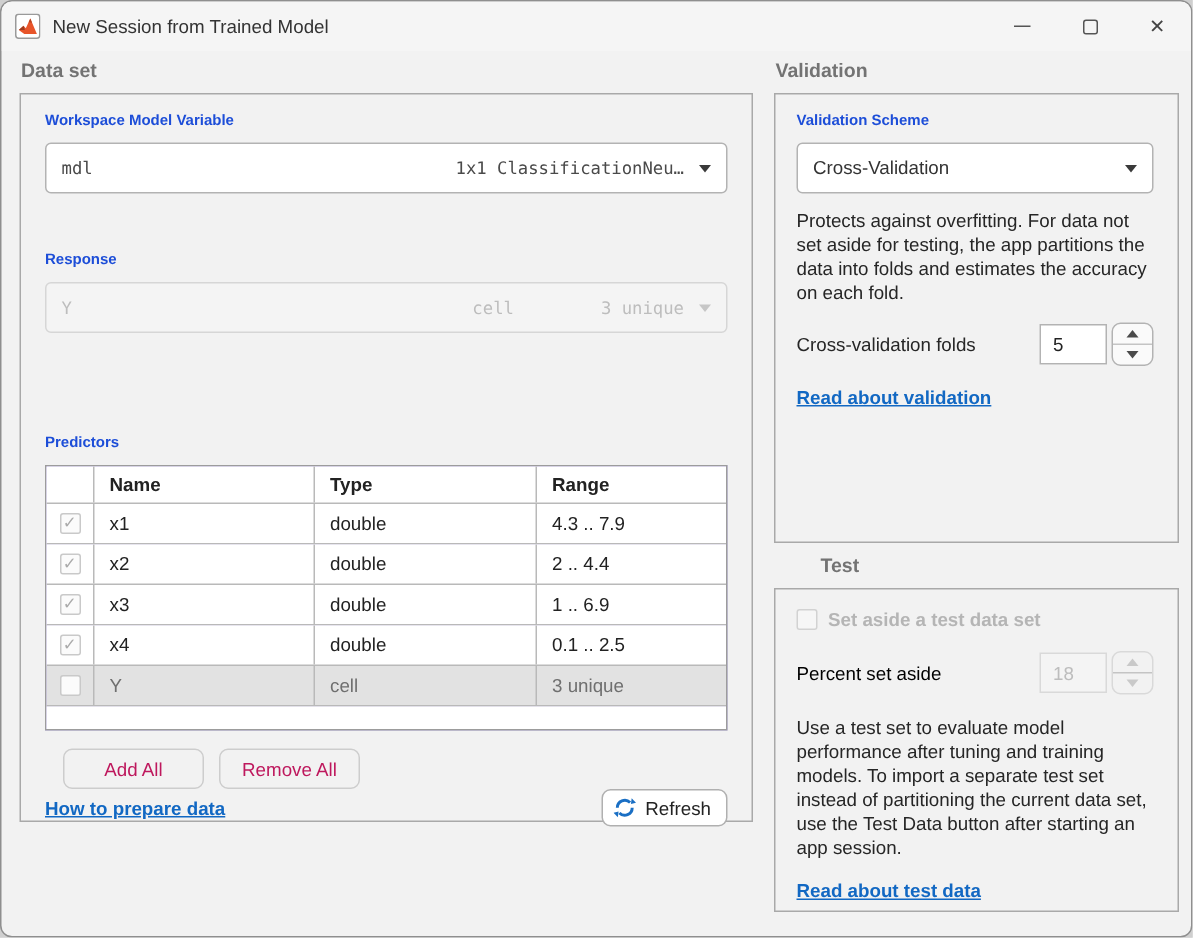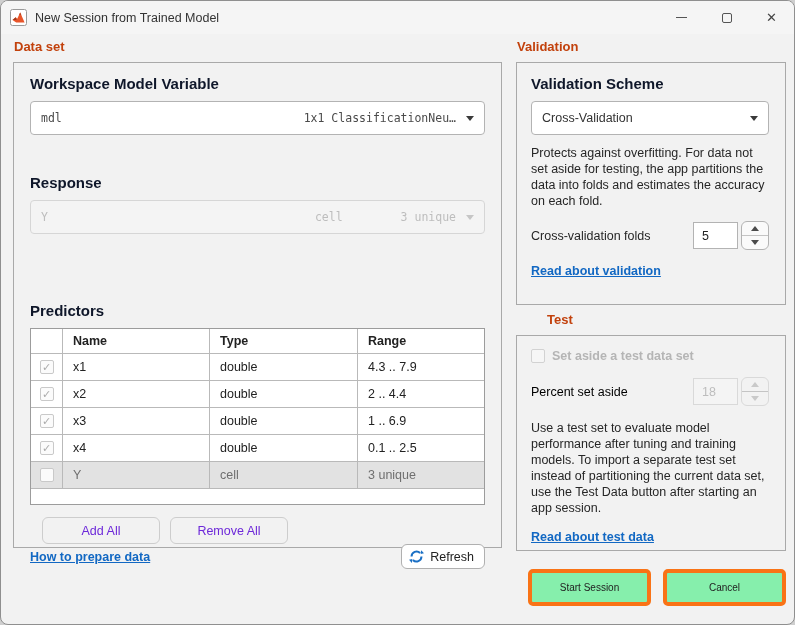--- a/index.html
+++ b/index.html
@@ -14,26 +14,26 @@
   .title-text { font-size:12.5px; color:#333; }
   .win-controls { margin-left:auto; display:flex; height:100%; }
   .win-btn { width:45px; height:100%; display:flex; align-items:center; justify-content:center; cursor:default; }
   .glyph-min { width:11px; height:1px; background:#555; display:block; }
   .glyph-max { width:10px; height:10px; border:1px solid #555; border-radius:2px; display:block; }
   .glyph-close { font-size:13px; color:#444; line-height:1; }
   
   .content { display:flex; padding:0 8px 0 12px; }
   .left-col { width:489px; flex:0 0 auto; display:flex; flex-direction:column; }
   .right-col { flex:1; margin-left:14px; display:flex; flex-direction:column; }
-  .section-heading { font-size:13px; font-weight:bold; color:#c2410c; margin:5px 0 8px 1px; }
+  .section-heading { font-size:13px; font-weight:bold; color:#737373; margin:5px 0 8px 1px; }
   .panel { border:1px solid #a9a9a9; background:#f2f2f2; }
   .left-panel { height:486px; padding:12px 16px 14px; display:flex; flex-direction:column; }
-  .val-panel { height:243px; padding:12px 16px 12px 14px; }
+  .val-panel { height:300px; padding:12px 16px 12px 14px; }
   .test-panel { height:216px; padding:13px 16px 12px 14px; }
-  .field-label { font-size:15px; font-weight:bold; color:#0f172a; }
+  .field-label { font-size:10px; font-weight:bold; color:#1d4ed8; }
   
   .dropdown {
     margin-top:9px; height:27px; background:#fff; border:1px solid #b3b3b3; border-radius:4px;
     display:flex; align-items:center; padding:16px 10px; font-family:"DejaVu Sans Mono",monospace;
     font-size:11.5px; color:#4a4a4a;
   }
   .dropdown .grow { flex:1; }
   .dd-arrow { width:0; height:0; border-left:4.5px solid transparent; border-right:4.5px solid transparent;
     border-top:5px solid #3a3a3a; margin-left:10px; flex:0 0 auto; }
   .dropdown.disabled { background:#f4f4f4; border-color:#d6d6d6; color:#bdbdbd; }
@@ -50,21 +50,21 @@
   .tname { width:147px; flex:0 0 auto; }
   .ttype { width:148px; flex:0 0 auto; }
   .trange { flex:1; border-right:none; }
   .trow.muted { background:#e2e2e2; color:#6f6f6f; }
   .filler { height:15px; background:#fff; }
   .cb { width:14px; height:14px; border:1px solid #c9c9c9; border-radius:2px; background:#fbfbfb;
     display:flex; align-items:center; justify-content:center; font-size:11px; color:#ababab; line-height:1; }
   
   .btn-row { margin-top:12px; padding-left:12px; display:flex; gap:10px; }
   .btn { font-family:"Liberation Sans",sans-serif; border-radius:5px; font-size:12.5px; cursor:default; }
-  .btn.disabled { width:118px; height:27px; background:transparent; border:1px solid #cdcdcd; color:#6d28d9; border-radius:6px; }
+  .btn.disabled { width:94px; height:27px; background:transparent; border:1px solid #cdcdcd; color:#be185d; border-radius:6px; }
   .bottom-row { margin-top:auto; display:flex; align-items:center; }
   a.link { font-size:12.5px; font-weight:bold; color:#1268c3; text-decoration:underline; cursor:pointer; }
   .refresh-btn { margin-left:auto; height:25px; background:#fff; border:1px solid #b0b0b0; border-radius:6px;
     display:flex; align-items:center; gap:6px; padding:0 10px 0 7px; font-size:12.5px; color:#222; }
   
   .para { margin-top:10px; font-size:12.5px; color:#262626; line-height:16px; }
   .spin-row { margin-top:12px; display:flex; align-items:center; }
   .spin-row .lbl { font-size:12.5px; color:#262626; }
   .spin-group { margin-left:auto; display:flex; align-items:center; gap:3px; }
   .spin-input { width:45px; height:27px; background:#fff; border:1px solid #b3b3b3;

